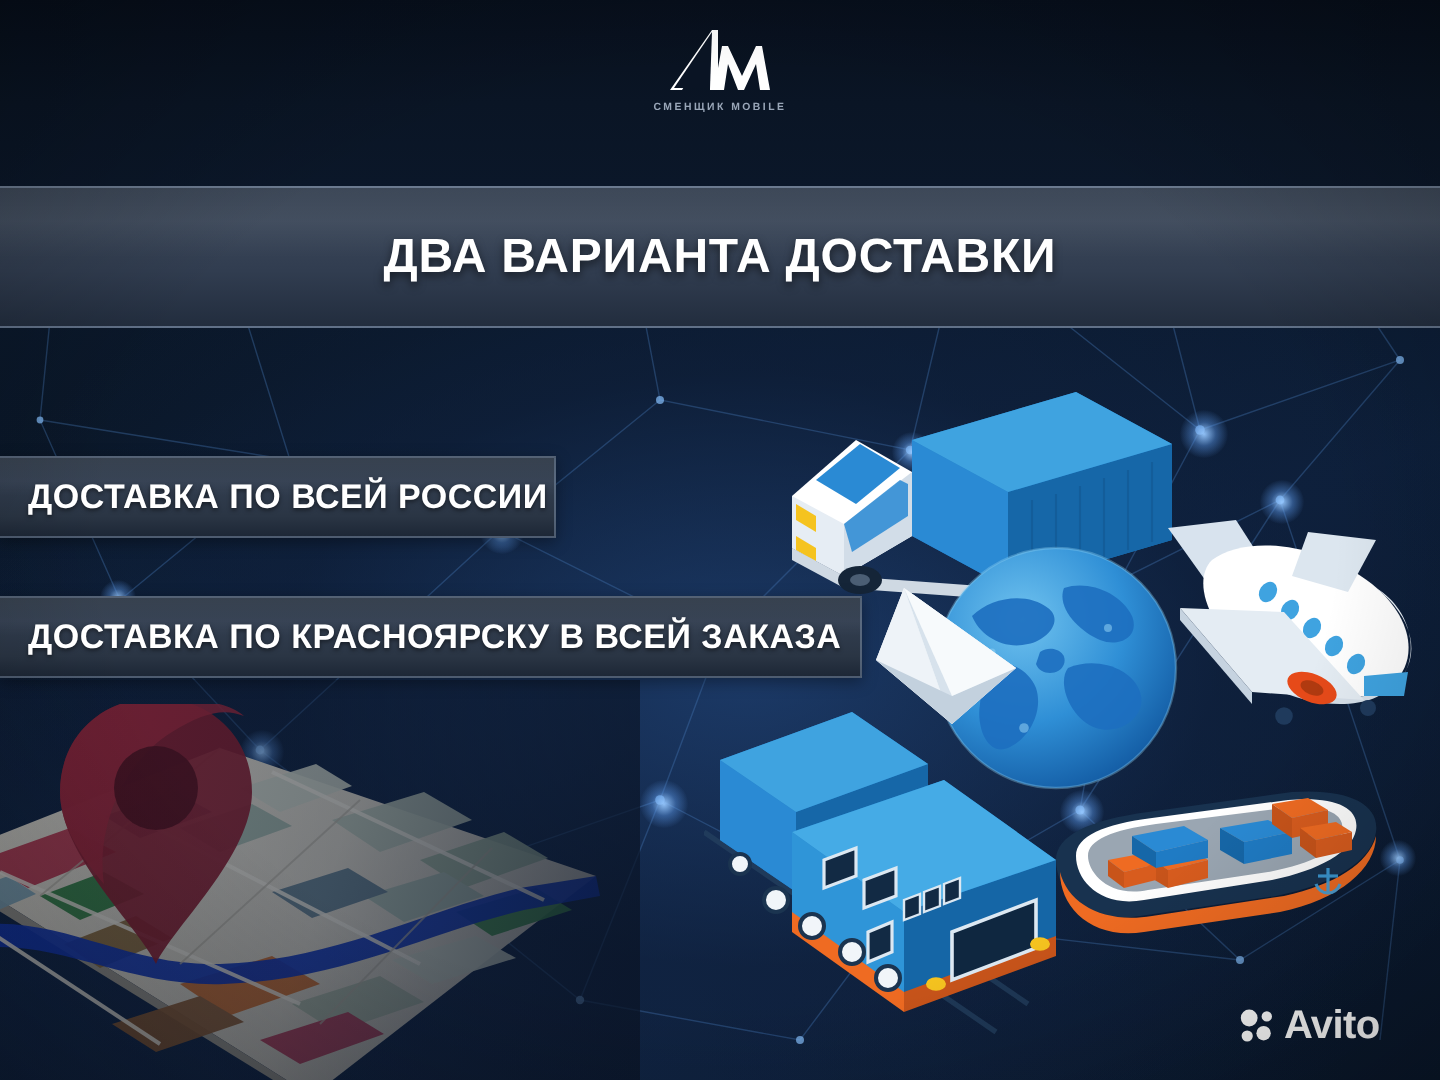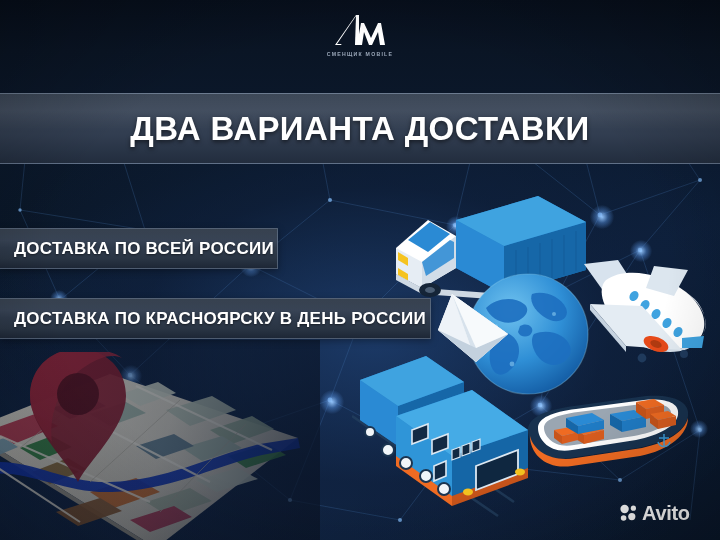--- a/index.html
+++ b/index.html
@@ -52,21 +52,21 @@
     border-bottom:1px solid rgba(150,170,198,0.5);
     display:flex; align-items:center; justify-content:center;
   }
   .titleband::after {
     content:""; position:absolute; left:0; right:0; top:0; height:50%;
     background:linear-gradient(180deg, rgba(255,255,255,0.085), rgba(255,255,255,0));
     pointer-events:none;
   }
   .title-text {
     position:relative; z-index:2;
-    color:#ffffff; font-weight:700; font-size:33px;
+    color:#ffffff; font-weight:700; font-size:24px;
     letter-spacing:0.4px; white-space:nowrap;
     text-shadow:0 2px 4px rgba(0,0,0,.55);
     font-family:"Liberation Sans", sans-serif;
   }
 
   
   .banner {
     position:absolute; left:0; height:41px;
     background:linear-gradient(180deg,#273241 0%, #323e50 30%, #2a3544 75%, #1d2736 100%);
     border-top:1px solid rgba(160,178,202,0.42);
@@ -471,21 +471,21 @@
 
   <div class="titleband">
     <div class="title-text">ДВА ВАРИАНТА ДОСТАВКИ</div>
   </div>
 
   <div class="banner" id="banner-1">
     <span class="banner-text">ДОСТАВКА ПО ВСЕЙ РОССИИ</span>
   </div>
 
   <div class="banner" id="banner-2">
-    <span class="banner-text">ДОСТАВКА ПО КРАСНОЯРСКУ В ДЕНЬ РОССИИ</span>
+    <span class="banner-text">ДОСТАВКА ПО КРАСНОЯРСКУ В ВСЕЙ ЗАКАЗА</span>
   </div>
 
   <div class="avito">
     <svg class="avito-dots" viewBox="0 0 18 18" aria-hidden="true">
       <circle cx="4.6" cy="5" r="4.2" fill="#ffffff"></circle>
       <circle cx="13.4" cy="4.2" r="2.6" fill="#ffffff"></circle>
       <circle cx="3.6" cy="14" r="2.8" fill="#ffffff"></circle>
       <circle cx="11.8" cy="12.6" r="3.6" fill="#ffffff"></circle>
     </svg>
     <span class="avito-text">Avito</span>

